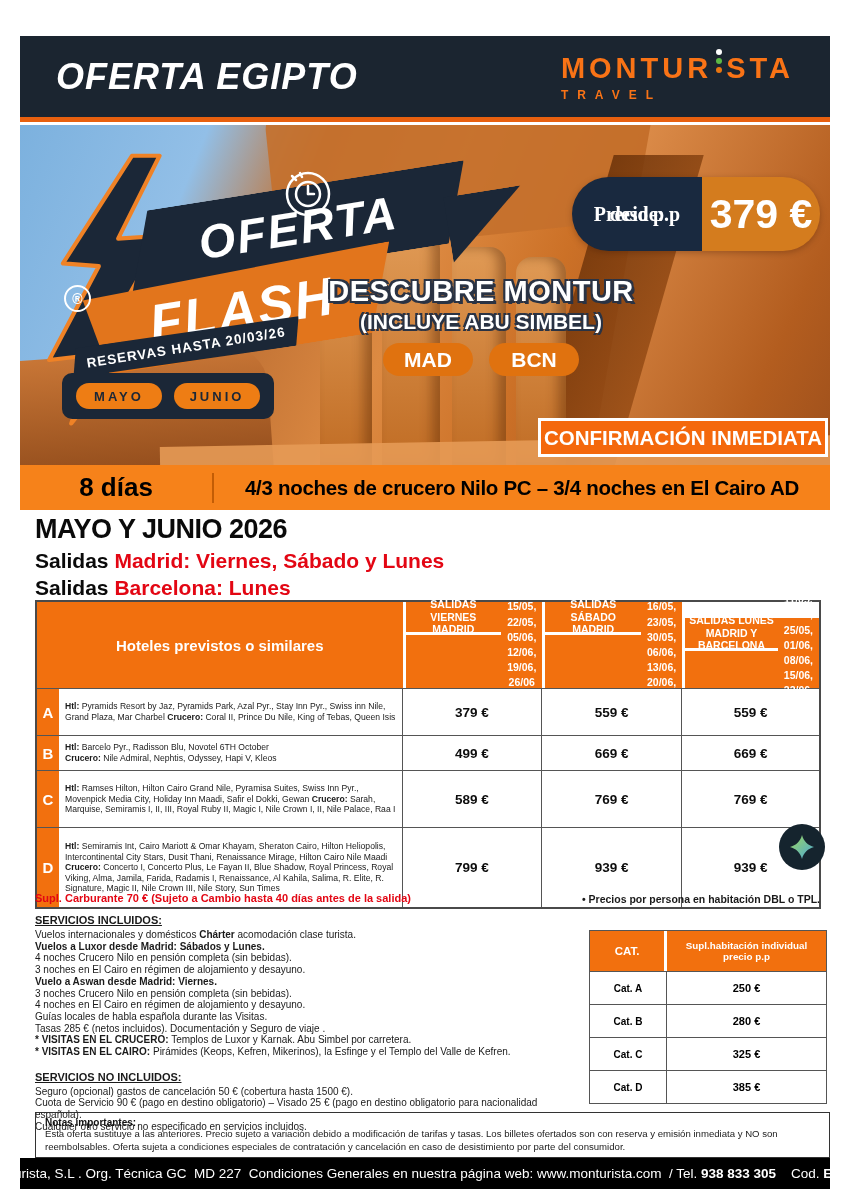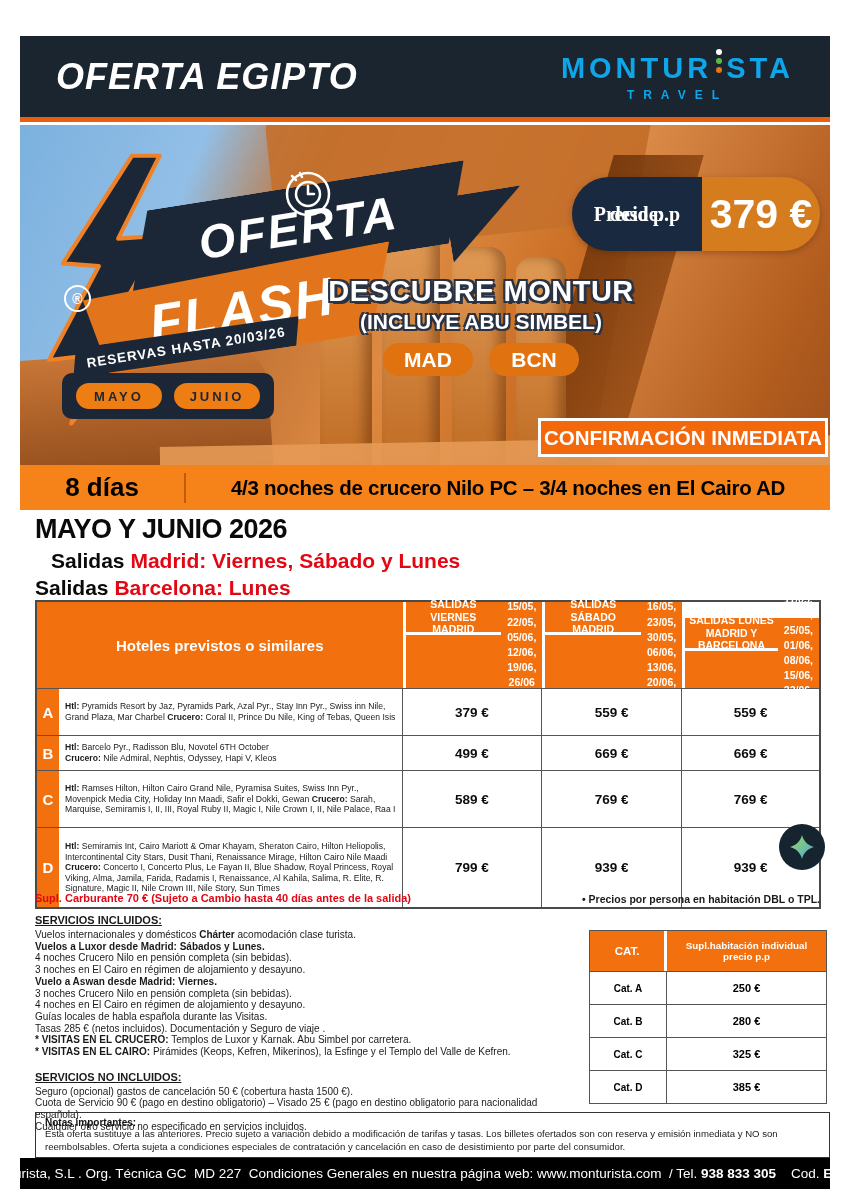--- a/index.html
+++ b/index.html
@@ -4,21 +4,21 @@
 <style>
   * { margin:0; padding:0; box-sizing:border-box; }
   body { background:#ffffff; font-family:"Liberation Sans", sans-serif; }
   .page { position:relative; width:850px; height:1203px; background:#fff; overflow:hidden; }
 
   
   .top-header { position:absolute; left:20px; top:36px; width:810px; height:86px;
     background:#1b2530; border-bottom:5px solid #e8600f;
     display:flex; align-items:center; justify-content:space-between; padding:0 36px; }
   .header-title { color:#fff; font-size:36px; font-weight:900; letter-spacing:1px;font-style:italic; }
-  .brand { color:#0ea5e9; text-align:center; }
+  .brand { color:#f97316; text-align:left; }
   .brand-name { display:flex; align-items:center; font-size:29px; font-weight:700; letter-spacing:4px; }
   .brand-i { display:inline-flex; flex-direction:column; gap:3px; margin:0 4px; transform:translateY(-7px); }
   .brand-i i { width:6px; height:6px; border-radius:50%; display:block; }
   .dot-w { background:#ffffff; } .dot-g { background:#5cb946; } .dot-o { background:#e87511; }
   .brand-sub { font-size:12px; letter-spacing:9px; margin-top:3px; font-weight:700; }
 
   
   .hero { position:absolute; left:20px; top:125px; width:810px; height:340px; overflow:hidden;
     background:linear-gradient(112deg,#7cb1de 0%,#92bfe7 20%,#c27335 33%,#dd8a42 48%,#cc7127 63%,#a85420 82%,#8a4217 100%); }
   .hero * { position:absolute; }
@@ -71,27 +71,27 @@
     font-family:"Liberation Serif", serif; font-size:20px; font-weight:700; line-height:1.15;
     display:flex; flex-direction:column; align-items:center; justify-content:center; }
   .price-right { position:static; width:118px; background:#d47c1e; border-radius:0 37px 37px 0; color:#fff;
     font-size:41px; font-weight:800; display:flex; align-items:center; justify-content:center; }
   .confirm { left:518px; top:293px; width:290px; height:39px; background:#f4680c; border:3px solid #fff;
     color:#fff; font-size:20.5px; font-weight:800; display:flex; align-items:center; justify-content:center; }
 
   
   .duration { position:absolute; left:20px; top:465px; width:810px; height:45px; background:#f6821a;
     display:flex; align-items:center; color:#000; }
-  .duration-days { width:164px; text-align:center; font-size:26px; font-weight:800; }
+  .duration-days { width:192px; text-align:center; font-size:26px; font-weight:800; }
   .duration-div { width:2px; height:30px; background:#c35d05; }
   .duration-desc { flex:1; text-align:center; font-size:20.5px; font-weight:800; letter-spacing:-.3px; }
 
   
   .intro-title { position:absolute; left:35px; top:514px; font-size:27px; font-weight:900; color:#0a0a0a; letter-spacing:-.5px; }
-  .salida1 { position:absolute; left:35px; top:549px; font-size:21px; font-weight:800; color:#0a0a0a;margin-left:16px; }
+  .salida1 { position:absolute; left:35px; top:549px; font-size:21px; font-weight:800; color:#0a0a0a; }
   .salida2 { position:absolute; left:35px; top:576px; font-size:21px; font-weight:800; color:#0a0a0a; }
   .salida-red { color:#e30613; }
   .highlights { position:absolute; right:32px; top:552px; text-align:right; color:#e30613;
     font-size:12.5px; font-weight:800; line-height:1.65; }
 
   
   .ptable { position:absolute; left:35px; top:600px; width:786px; border:2px solid #4a4a4a; background:#fff; }
   .hdr { display:flex; height:86px; }
   .hdr-hotels { width:366px; background:#f2700e; color:#fff; font-size:15px; font-weight:700;
     display:flex; align-items:center; justify-content:center; }

